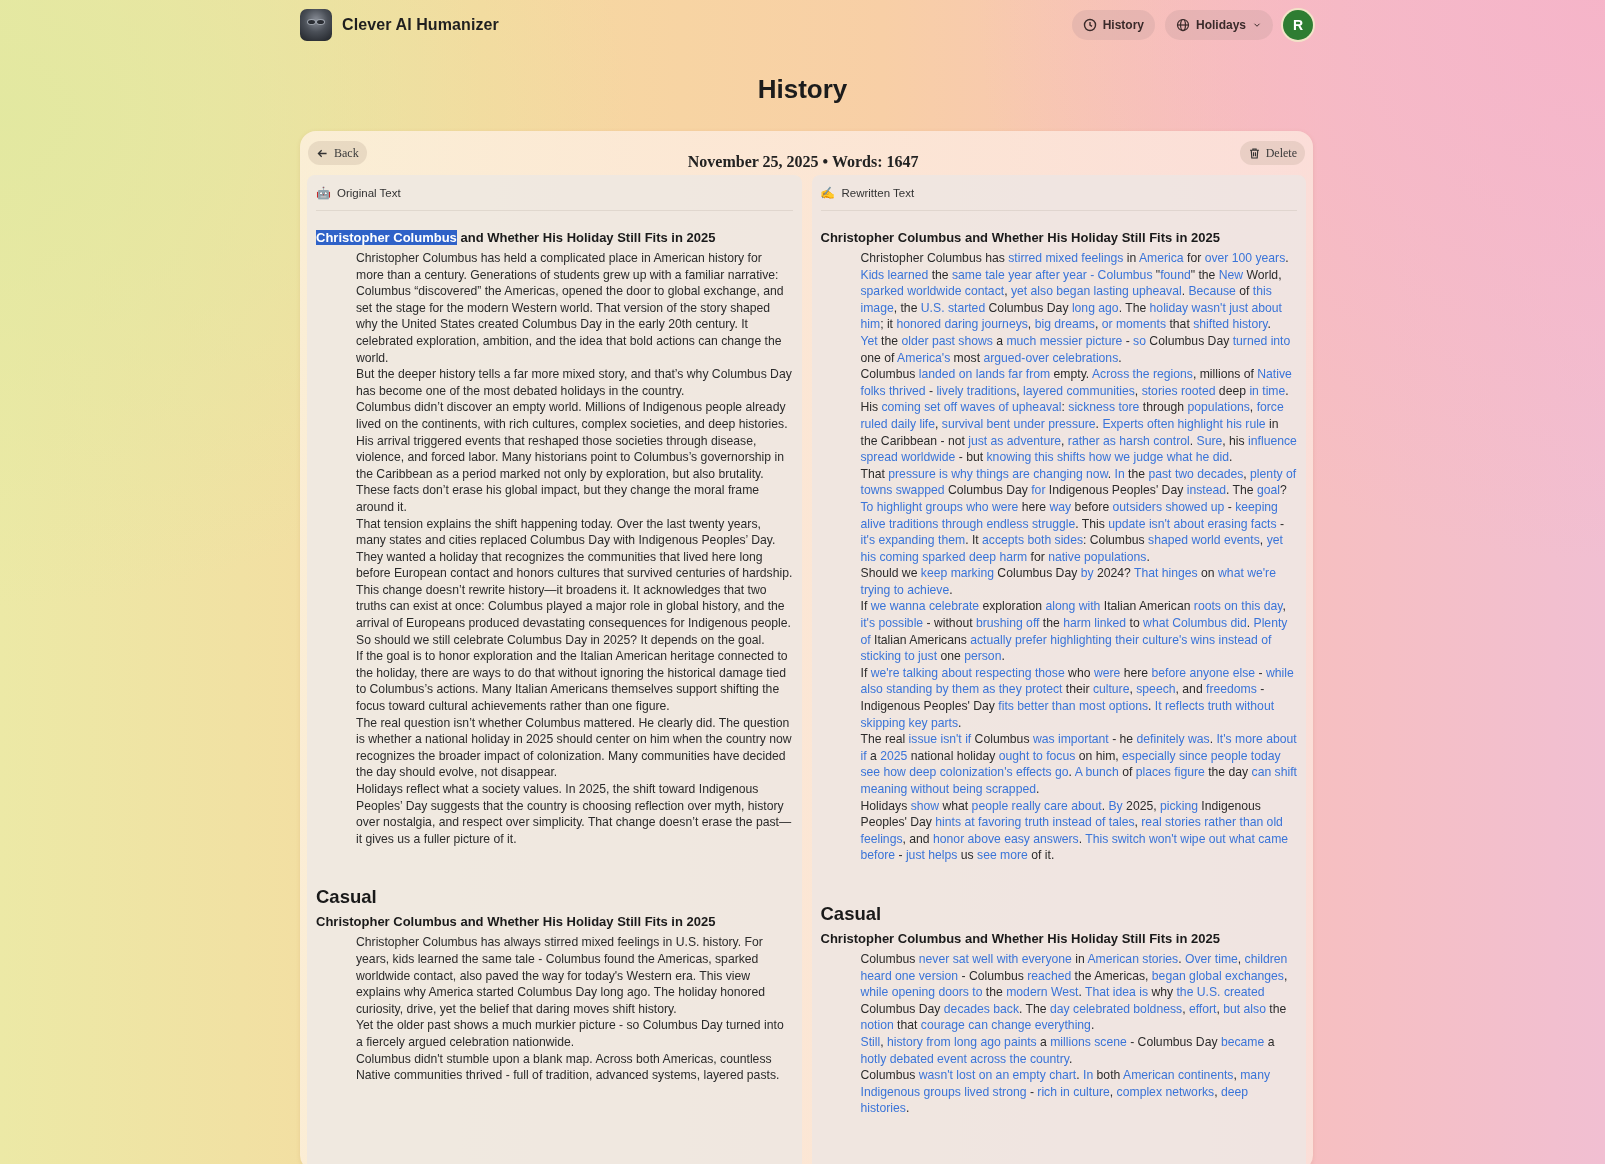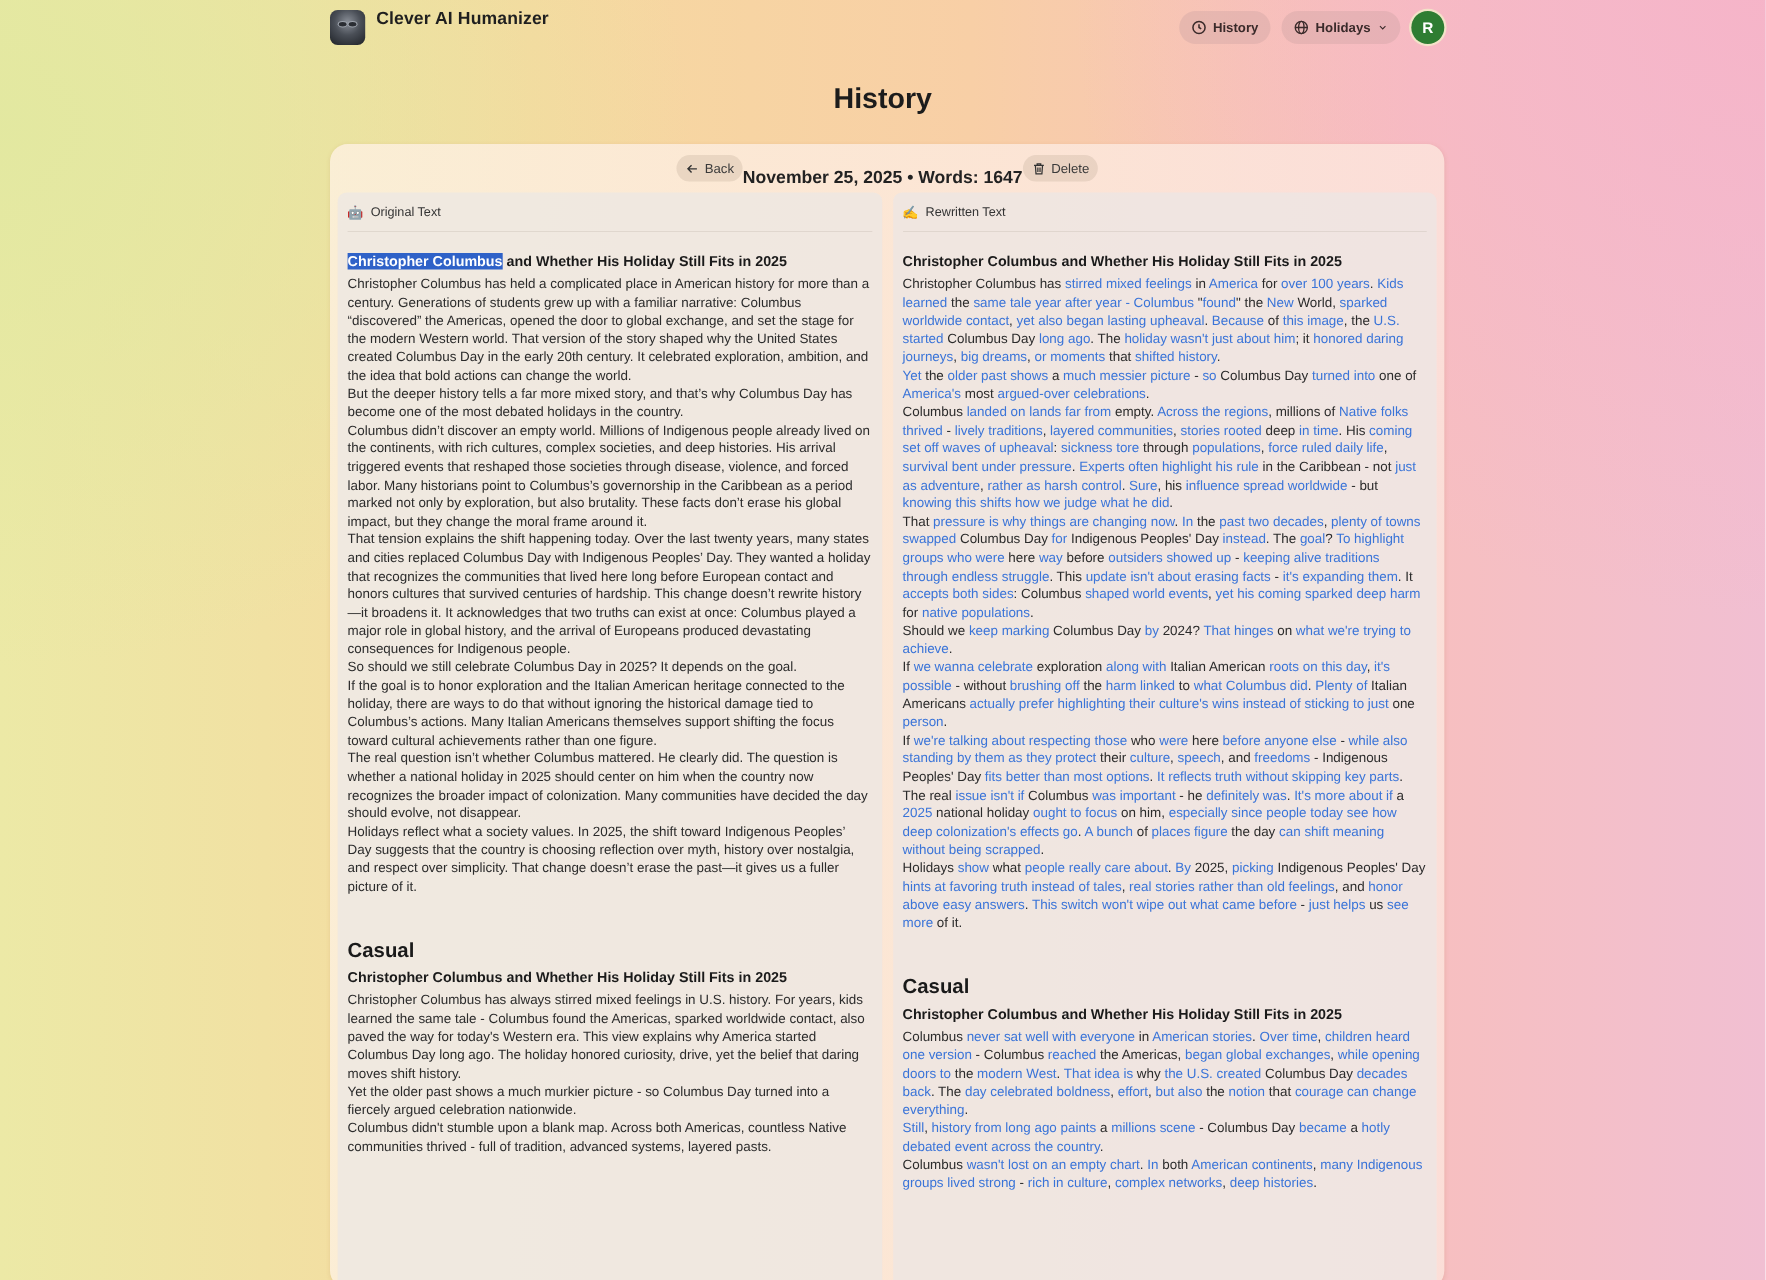--- a/index.html
+++ b/index.html
@@ -10,21 +10,21 @@
     background:
       radial-gradient(ellipse 900px 700px at 0% 10%, rgba(226,232,160,0.95), rgba(226,232,160,0) 70%),
       radial-gradient(ellipse 900px 800px at 100% 0%, rgba(246,180,200,0.95), rgba(246,180,200,0) 70%),
       linear-gradient(90deg, #ece9a6 0%, #f6d9a0 30%, #f8cfa6 55%, #f7bfbf 80%, #f1bfd2 100%);
     position: relative;
   }
   .topbar {
     position: absolute; left: 300px; top: 8px; width: 1013px; height: 34px;
     display: flex; align-items: center; justify-content: space-between;
   }
-  .brand { display: flex; align-items: flex-start; gap: 10px; }
+  .brand { display: flex; align-items: center; gap: 10px; }
   .logo {
     width: 32px; height: 32px; border-radius: 7px;
     background: radial-gradient(circle at 50% 35%, #8a8f98 0%, #4a4f57 45%, #1e2126 100%);
     position: relative; overflow: hidden;
   }
   .logo::before, .logo::after {
     content: ""; position: absolute; top: 11px; width: 7px; height: 4px; border-radius: 50%;
     background: #2a2d33; box-shadow: 0 0 0 1px #9ea4ad;
   }
   .logo::before { left: 8px; }
@@ -49,22 +49,23 @@
     font-size: 26px; font-weight: 700; color: #1c1c1c;
   }
   .card {
     position: absolute; left: 300px; top: 131px; width: 1013px; height: 1040px;
     border-radius: 16px;
     background: linear-gradient(90deg, rgba(253,240,222,0.85) 0%, rgba(252,228,220,0.85) 100%);
     box-shadow: 0 1px 4px rgba(180,120,80,0.18);
     overflow: hidden;
   }
   .card-head {
-    height: 44px; display: flex; align-items: center; justify-content: center;
+    height: 44px; display: flex; align-items: center; justify-content: space-between;
     padding: 17px 8px;
+    font-family: Liberation Serif, serif;
   }
   .small-btn {
     height: 24px; border-radius: 12px; padding: 0 8px;
     background: rgba(180,160,140,0.25);
     display: flex; align-items: center; gap: 5px;
     font-size: 12px; color: #3a3a3a; cursor: pointer;
   }
   .small-btn svg { width: 13px; height: 13px; }
   .meta { font-size: 16px; font-weight: 700; color: #222; margin-top: 18px; }
   .panels { display: flex; gap: 10px; padding: 0 7px; }
@@ -75,21 +76,21 @@
   }
   .panel.right { background: rgba(236,230,228,0.72); }
   .panel-head {
     height: 36px; display: flex; align-items: center; gap: 6px;
     font-size: 11.5px; color: #333; border-bottom: 1px solid rgba(200,190,180,0.4);
   }
   .panel-head .emoji { font-size: 12px; }
   .panel-body { padding-top: 14px; }
   h2.doc-title { font-size: 13px; font-weight: 700; line-height: 25px; color: #1a1a1a; }
   h2.doc-title .sel { background: #2f62c8; color: #fff; }
-  p.para { font-size: 12.2px; line-height: 16.6px; color: #2b2b2b; }
+  p.para { font-size: 12.2px; line-height: 16.6px; color: #2b2b2b; margin-left: 40px; }
   .chg { color: #3a74d8; }
   .section-gap { height: 37px; }
   h2.section-label { font-size: 18.5px; font-weight: 700; line-height: 25px; color: #1a1a1a; }
 </style>
 </head>
 <body>
 
 <div class="topbar">
   <div class="brand">
     <div class="logo"></div>

